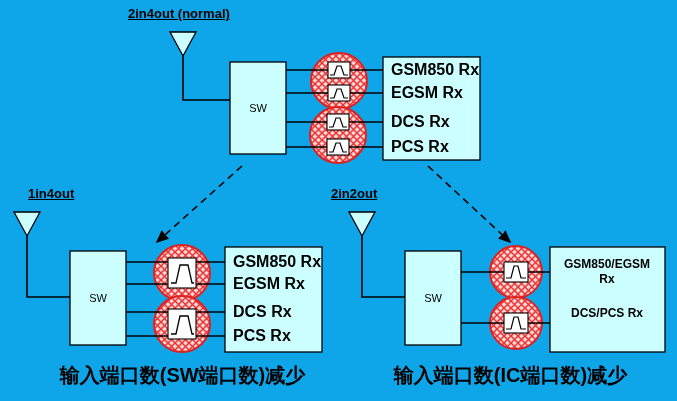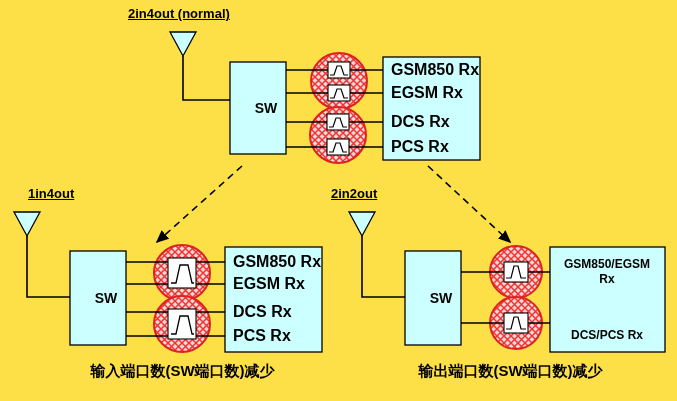--- a/index.html
+++ b/index.html
@@ -1,42 +1,42 @@
 <!DOCTYPE html>
 <html><head>
 <meta charset="utf-8">
 <style>
   html,body{margin:0;padding:0;background:#ffffff;}
   .stage{
     position:relative;
     width:677px;height:401px;
-    background:#fde047;
+    background:#0ea5e9;
     overflow:hidden;
     font-family:"Liberation Sans","DejaVu Sans",sans-serif;
   }
   .stage svg{position:absolute;left:0;top:0;}
   .label{position:absolute;color:#000;}
   .title{
     font-size:13px;font-weight:bold;text-decoration:underline;
     white-space:nowrap;
   }
   .sw-label{
     position:absolute;display:flex;align-items:center;justify-content:center;
-    font-size:14px;font-weight:bold;color:#000;padding-left:8px;
+    font-size:11px;font-weight:normal;color:#000;
   }
   .rx-item{
     position:absolute;font-size:16px;font-weight:bold;color:#000;white-space:nowrap;
     line-height:14px;
   }
   .rx-item-center{
     position:absolute;font-size:12px;font-weight:bold;color:#000;text-align:center;
     line-height:15px;
   }
   .caption{
-    position:absolute;font-size:15px;font-weight:bold;color:#000;text-align:center;
+    position:absolute;font-size:20px;font-weight:bold;color:#000;text-align:center;
     white-space:nowrap;
   }
 </style>
 </head>
 <body>
 
 <div class="stage">
 
   <svg width="677" height="401" viewBox="0 0 677 401">
     <defs>
@@ -145,18 +145,18 @@
   <div class="rx-item" style="left:391px;top:86px;">EGSM Rx</div>
   <div class="rx-item" style="left:391px;top:115px;">DCS Rx</div>
   <div class="rx-item" style="left:391px;top:140px;">PCS Rx</div>
 
   <div class="rx-item" style="left:233px;top:255px;">GSM850 Rx</div>
   <div class="rx-item" style="left:233px;top:277px;">EGSM Rx</div>
   <div class="rx-item" style="left:233px;top:305px;">DCS Rx</div>
   <div class="rx-item" style="left:233px;top:329px;">PCS Rx</div>
 
   <div class="rx-item-center" style="left:561px;top:257px;width:92px;">GSM850/EGSM Rx</div>
-  <div class="rx-item-center" style="left:561px;top:328px;width:92px;">DCS/PCS Rx</div>
+  <div class="rx-item-center" style="left:561px;top:306px;width:92px;">DCS/PCS Rx</div>
 
   <div class="caption" style="left:30px;top:362px;width:305px;">输入端口数(SW端口数)减少</div>
-  <div class="caption" style="left:378px;top:362px;width:265px;">输出端口数(SW端口数)减少</div>
+  <div class="caption" style="left:378px;top:362px;width:265px;">输入端口数(IC端口数)减少</div>
 
 </div>
 
 </body></html>

